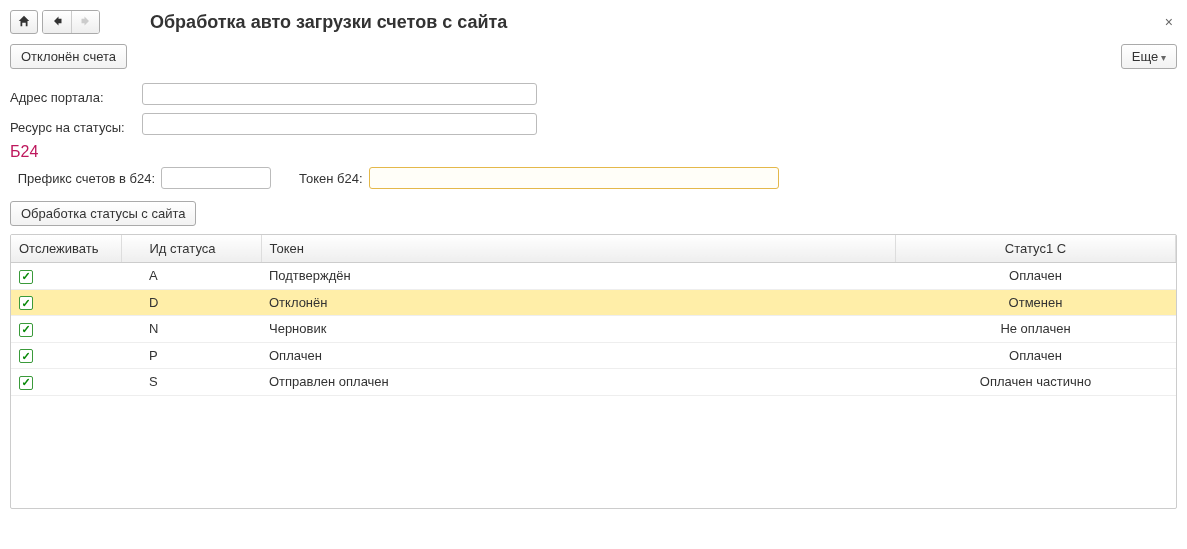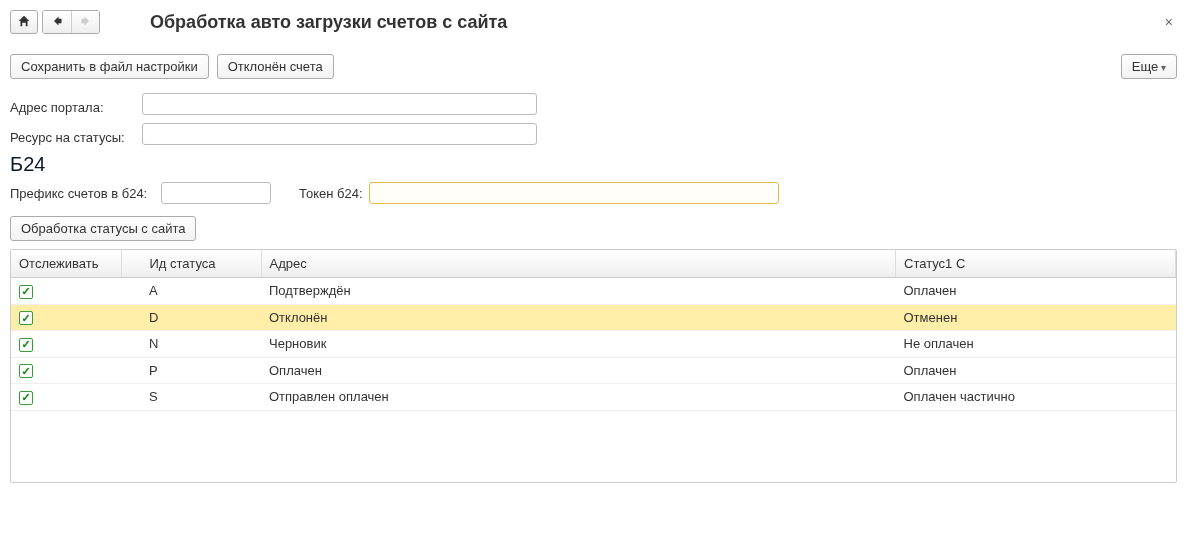--- a/index.html
+++ b/index.html
@@ -6,21 +6,21 @@
   body {
     font-family: Arial, sans-serif;
     font-size: 13px;
     color: #333;
     background: #fff;
     padding: 10px;
   }
   .titlebar {
     display: flex;
     align-items: center;
-    margin-bottom: 20px;
+    margin-bottom: 10px;
   }
   .nav-buttons {
     display: flex;
     gap: 4px;
     margin-right: 50px;
   }
   .nav-btn {
     width: 28px;
     height: 24px;
     border: 1px solid #aaa;
@@ -91,37 +91,37 @@
   .form-label2 { width: 145px; }
   .text-input {
     height: 22px;
     border: 1px solid #bbb;
     border-radius: 3px;
     padding: 0 4px;
     font-size: 13px;
   }
   .input-wide { width: 395px; }
   .section-head {
-    color: #0f172a;
-    font-size: 20px;
+    color: #be185d;
+    font-size: 16px;
     margin: 8px 0 6px 0;
   }
   .row-inline {
     display: flex;
     align-items: center;
     gap: 6px;
     margin-bottom: 12px;
   }
-  .row-inline .lbl { font-size: 13px; }
+  .row-inline .lbl { font-size: 13px; text-align: right; }
   .input-short { width: 110px; }
   .input-token { width: 410px; border:1px solid #e4b84a; background:#fffef8; }
   .table-wrap {
     border: 1px solid #ccc;
     border-radius: 2px;
-    height: 234px;
+    height: 275px;
     overflow: auto;
   }
   table { border-collapse: collapse; width: 100%; }
   th {
     background: linear-gradient(#fff,#eee);
     text-align: left;
     font-weight: normal;
     font-size: 13px;
     color: #333;
     padding: 6px 8px;
@@ -130,21 +130,21 @@
   }
   td {
     padding: 5px 8px;
     font-size: 13px;
     border-bottom: 1px solid #eee;
   }
   tr.selected td { background: #ffeea8; }
   .col-track { width: 110px; }
   .col-id { width: 140px; padding-left: 28px; }
   .col-status { }
-  .col-status1c { width: 280px; }
+  .col-status1c { width: 280px; text-align: center; }
   .chk {
     display: inline-flex;
     width: 14px;
     height: 14px;
     border: 1px solid #3a9a3a;
     border-radius: 2px;
     align-items: center;
     justify-content: center;
     color: #0a8a0a;
     font-size: 11px;
@@ -189,21 +189,20 @@
       </div>
     </div>
   </div>
   <div class="title">Обработка авто загрузки счетов с сайта</div>
   <div class="close-x">
     <span>×</span>
   </div>
 </div>
 
 <div class="toolbar">
-  <button class="btn">Сохранить в файл настройки</button>
   <button class="btn">Отклонён счета</button>
   <button class="btn more dropdown-caret">Еще</button>
 </div>
 
 <div class="form-row">
   <div class="form-label">Адрес портала:</div>
   <input class="text-input input-wide" value="" style="">
 </div>
 <div class="form-row">
   <div class="form-label">Ресурс на статусы:</div>
@@ -220,21 +219,21 @@
 </div>
 
 <button class="btn" style="margin-bottom:8px">Обработка статусы с сайта</button>
 
 <div class="table-wrap">
   <table>
     <thead>
       <tr>
         <th class="col-track">Отслеживать</th>
         <th class="col-id">Ид статуса</th>
-        <th class="col-status">Адрес</th>
+        <th class="col-status">Токен</th>
         <th class="col-status1c">Статус1 С</th>
       </tr>
     </thead>
     <tbody id="tbody">
         <tr>
           <td class="col-track"><span class="chk">✓</span></td>
           <td class="col-id">A</td>
           <td class="col-status">Подтверждён</td>
           <td class="col-status1c">Оплачен</td>
         </tr>

